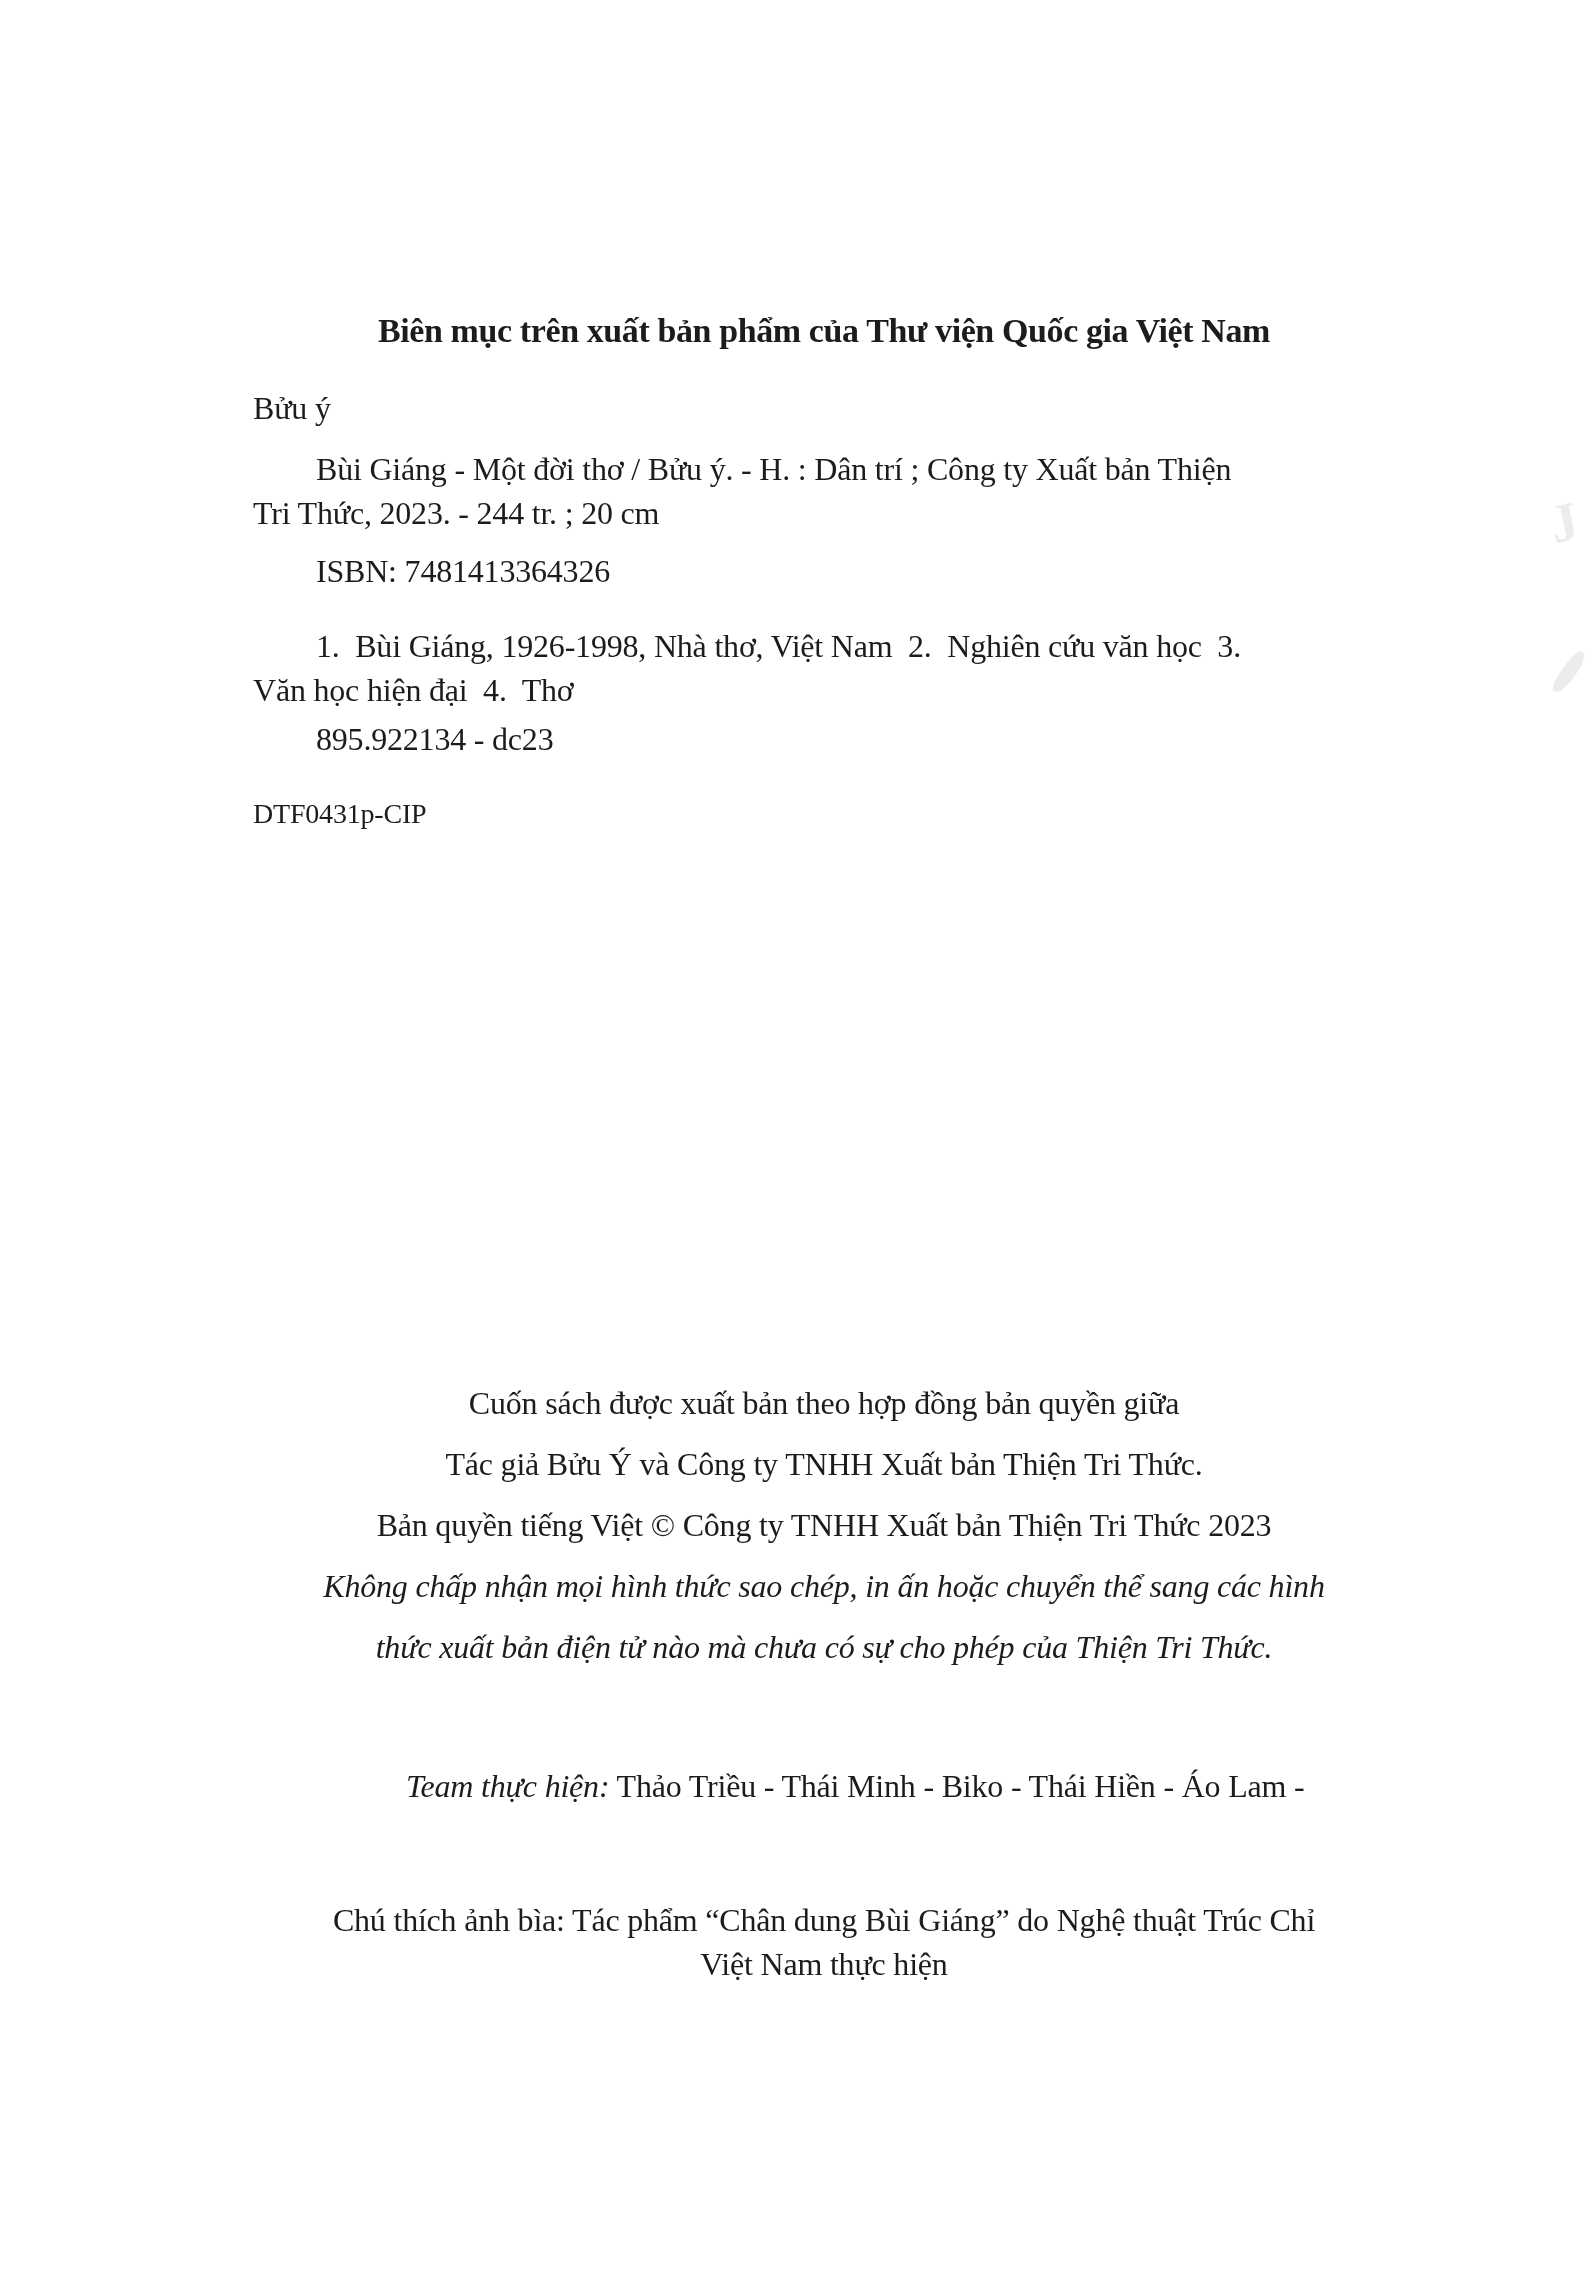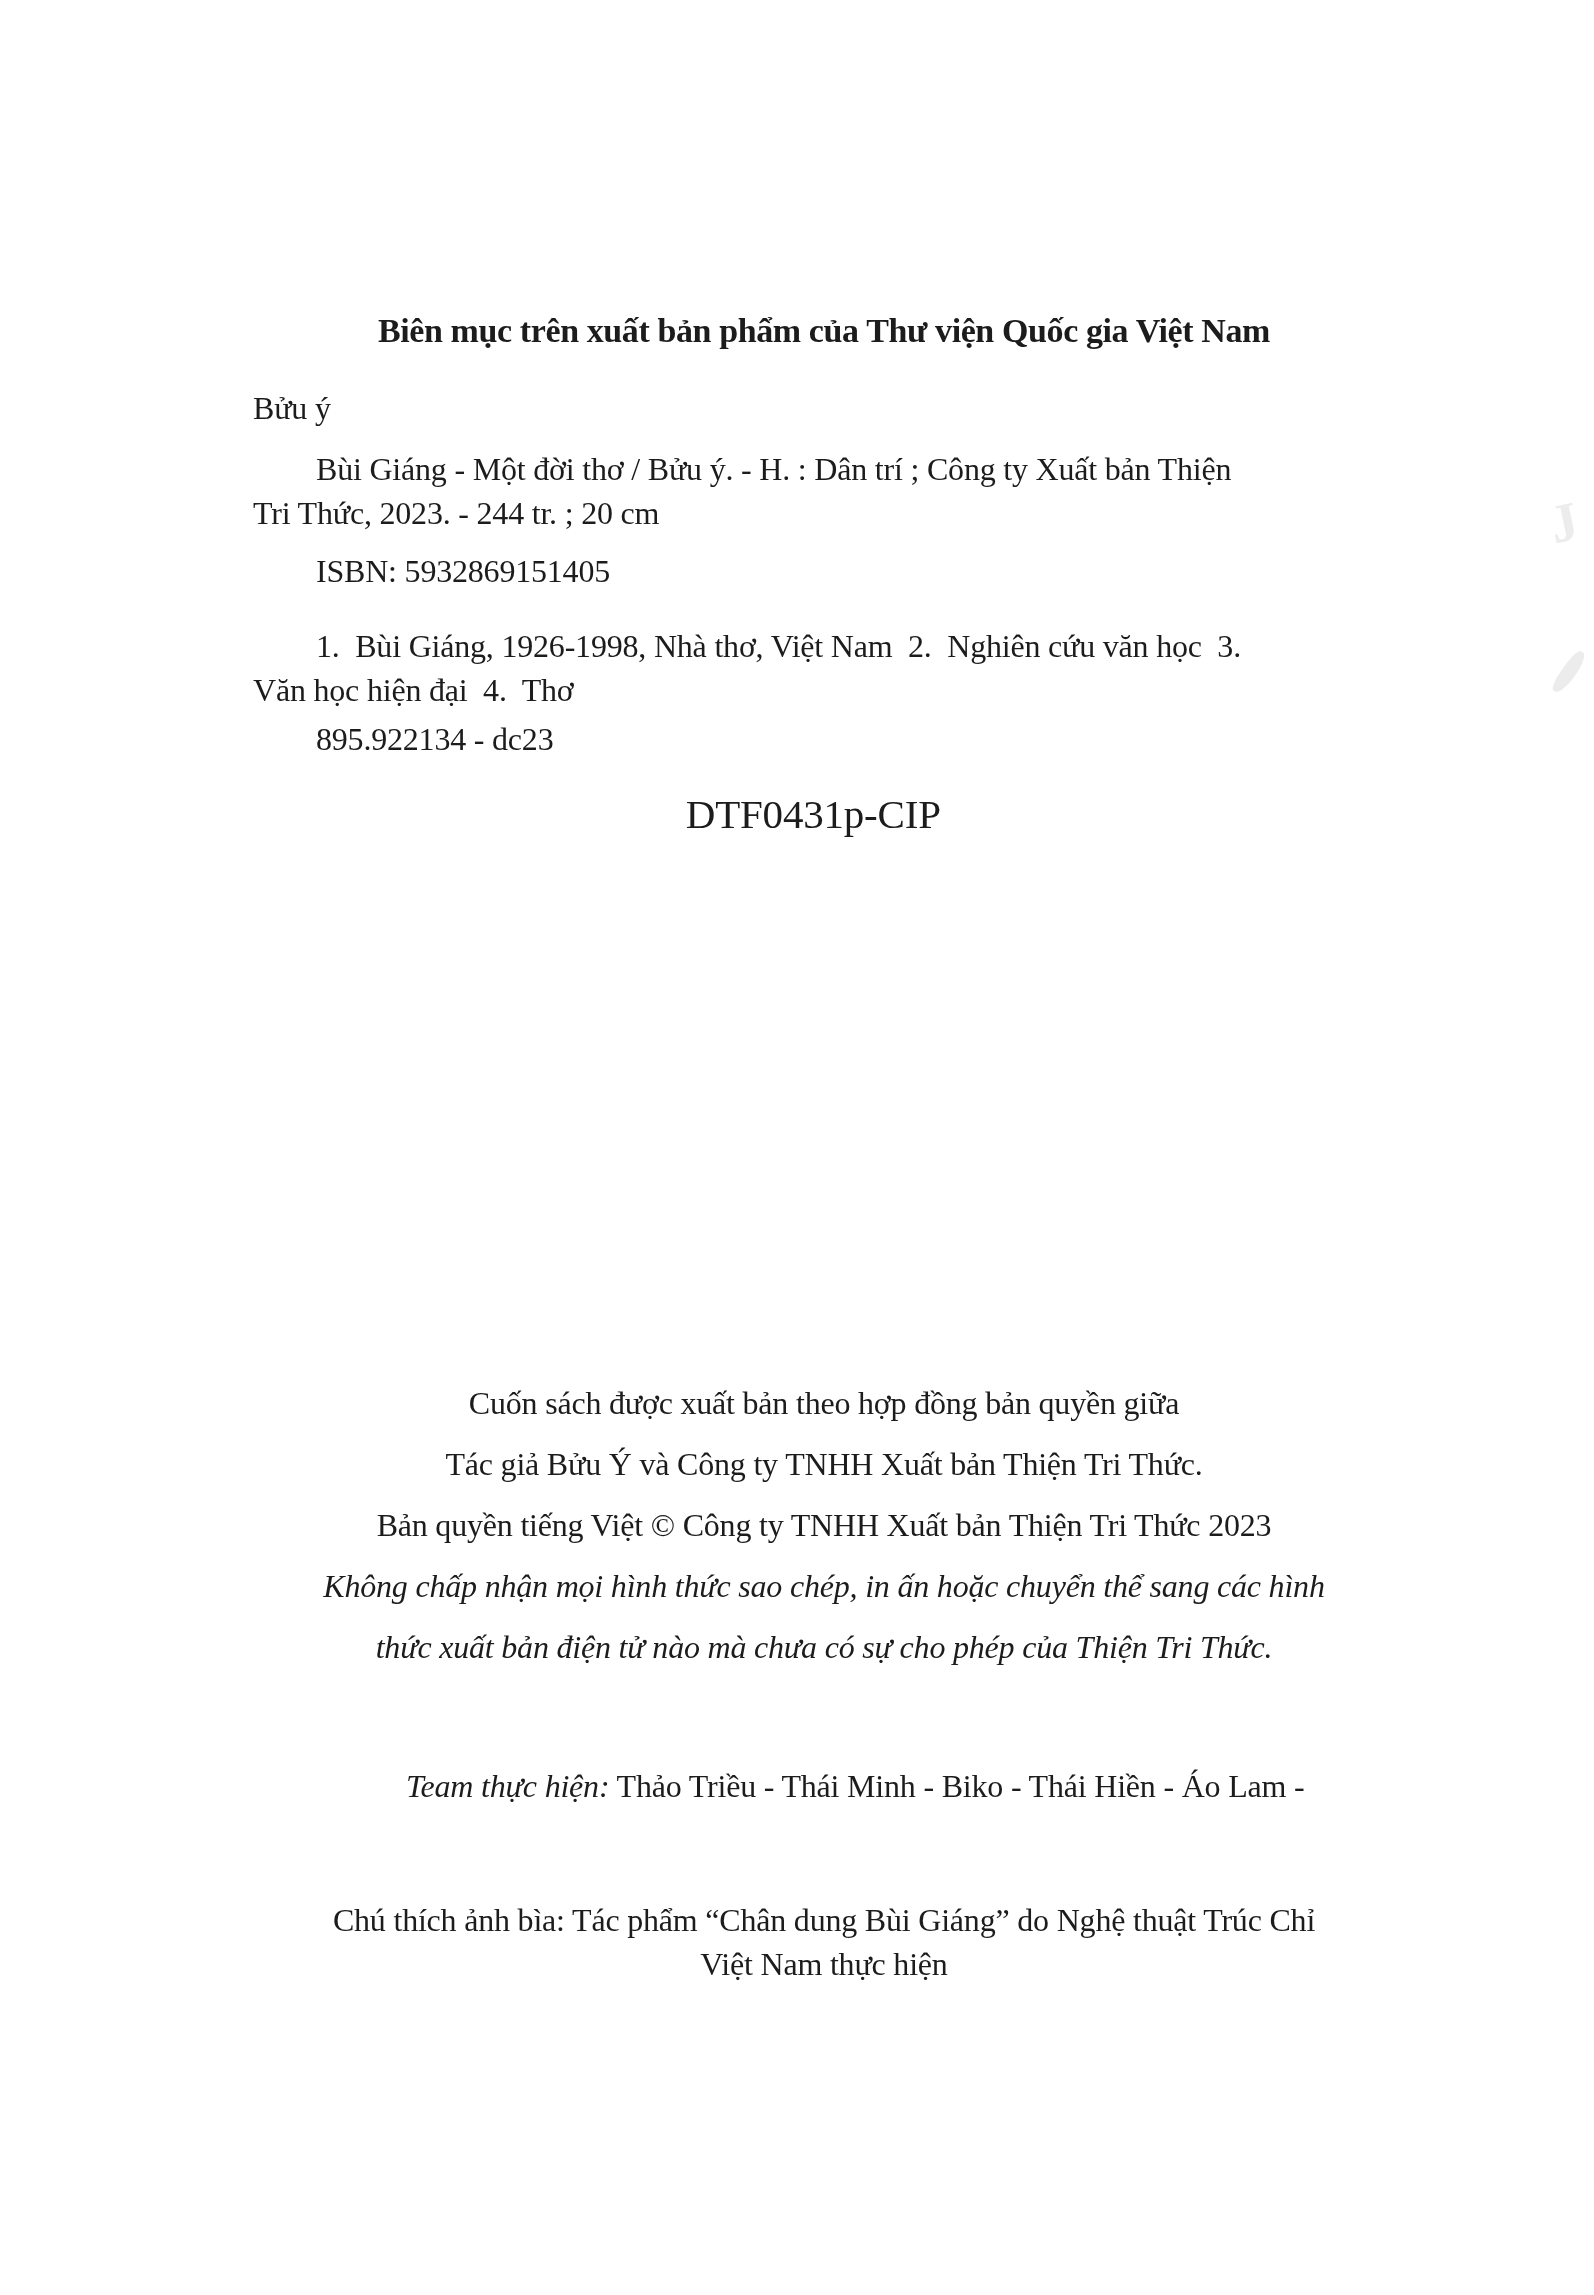--- a/index.html
+++ b/index.html
@@ -38,24 +38,24 @@
     white-space: pre-wrap;
   }
   .indent { text-indent: 63px; }
   .cip-author    { margin-top: 35px; }
   .cip-desc      { margin-top: 17px; }
   .cip-isbn      { margin-top: 14px; }
   .cip-subjects  { margin-top: 31px; }
   .cip-dewey     { margin-top: 4.6px; }
   .cip-code {
     margin-top: 31px;
-    font-size: 41px;
+    font-size: 28px;
     line-height: 44px;
     letter-spacing: -0.2px;
-    text-align: center;
+    text-align: left;
     padding-right: 21.5px;
   }
   
   .colophon {
     margin-top: 537px;
     text-align: center;
   }
   .colophon-title {
     font-weight: 700;
     font-size: 35px;
@@ -109,21 +109,21 @@
 
     <div class="cip-header">Biên mục trên xuất bản phẩm của Thư viện Quốc gia Việt Nam</div>
 
     <div class="cip-line cip-author">Bửu ý</div>
 
     <div class="cip-desc">
       <div class="cip-line indent">Bùi Giáng - Một đời thơ / Bửu ý. - H. : Dân trí ; Công ty Xuất bản Thiện</div>
       <div class="cip-line">Tri Thức, 2023. - 244 tr. ; 20 cm</div>
     </div>
 
-    <div class="cip-line indent cip-isbn">ISBN: 5932869151405</div>
+    <div class="cip-line indent cip-isbn">ISBN: 7481413364326</div>
 
     <div class="cip-subjects">
       <div class="cip-line indent">1.  Bùi Giáng, 1926-1998, Nhà thơ, Việt Nam  2.  Nghiên cứu văn học  3.</div>
       <div class="cip-line">Văn học hiện đại  4.  Thơ</div>
     </div>
 
     <div class="cip-line indent cip-dewey">895.922134 - dc23</div>
 
     <div class="cip-code">DTF0431p-CIP</div>
 

